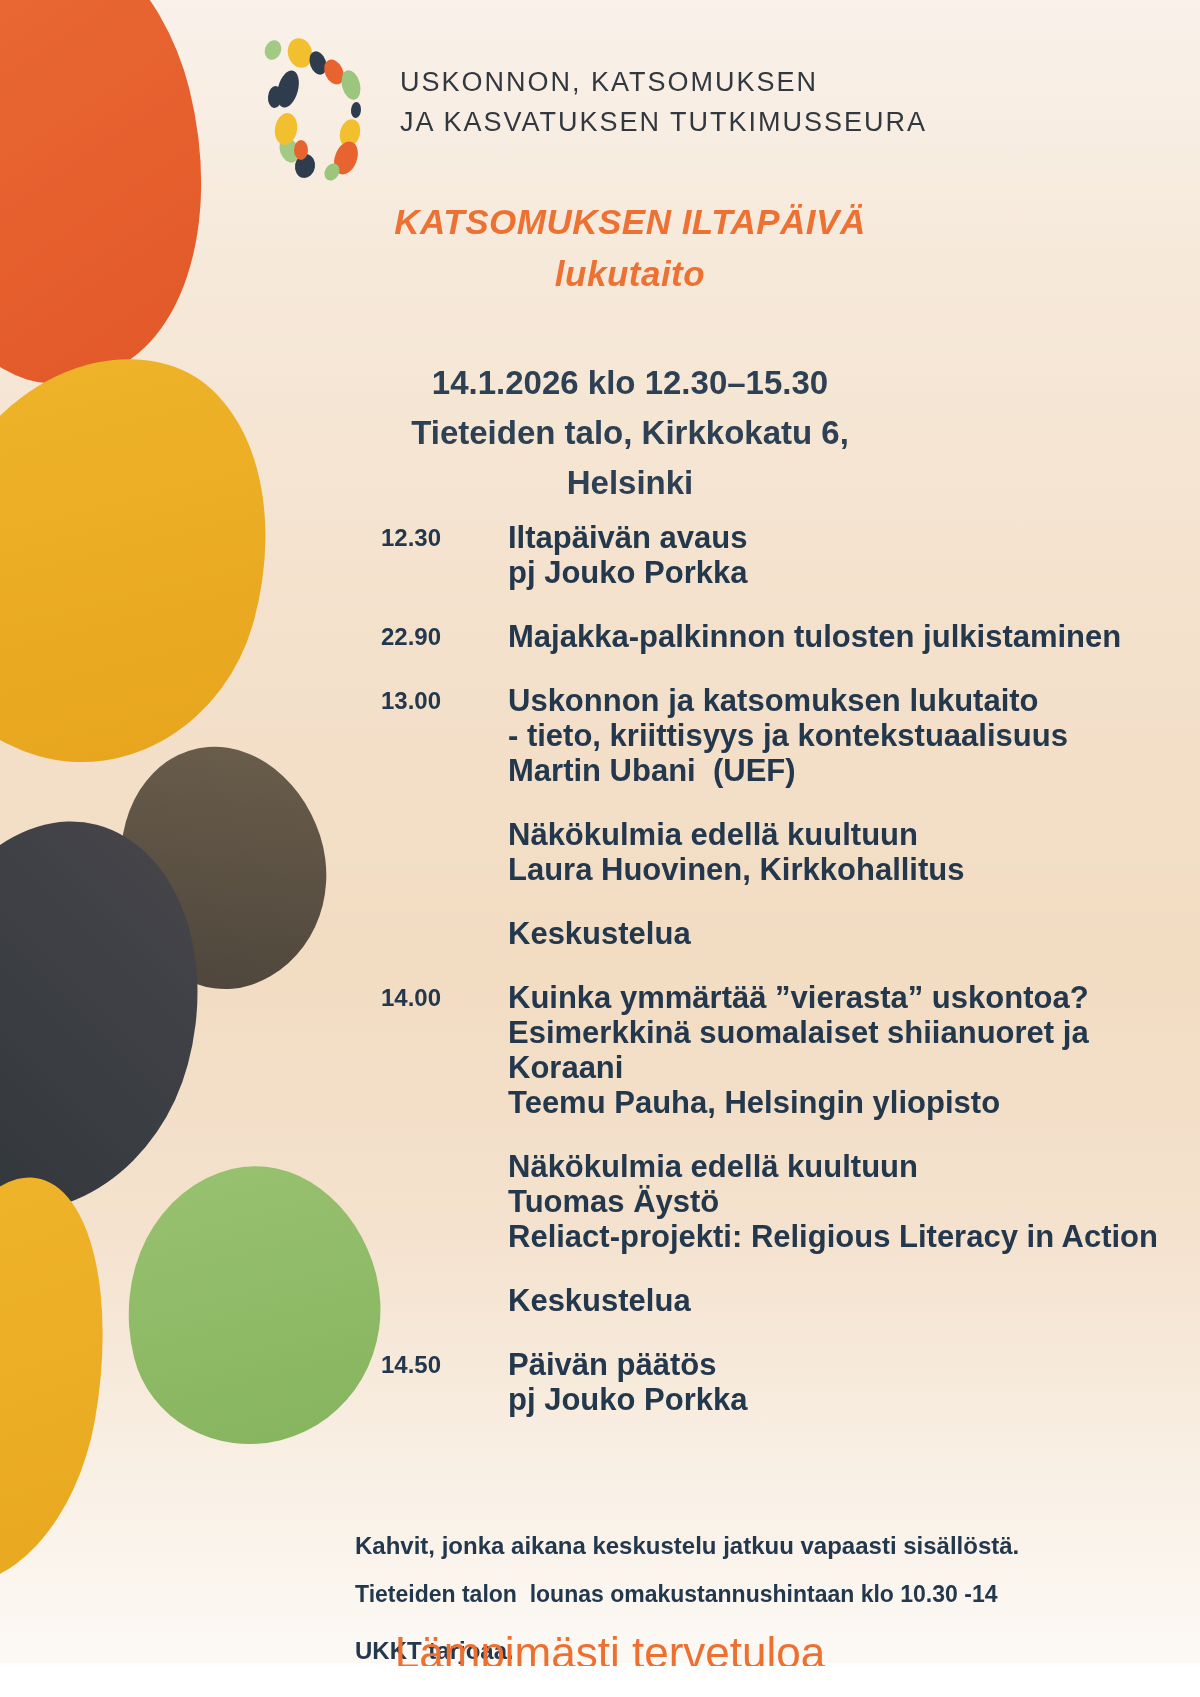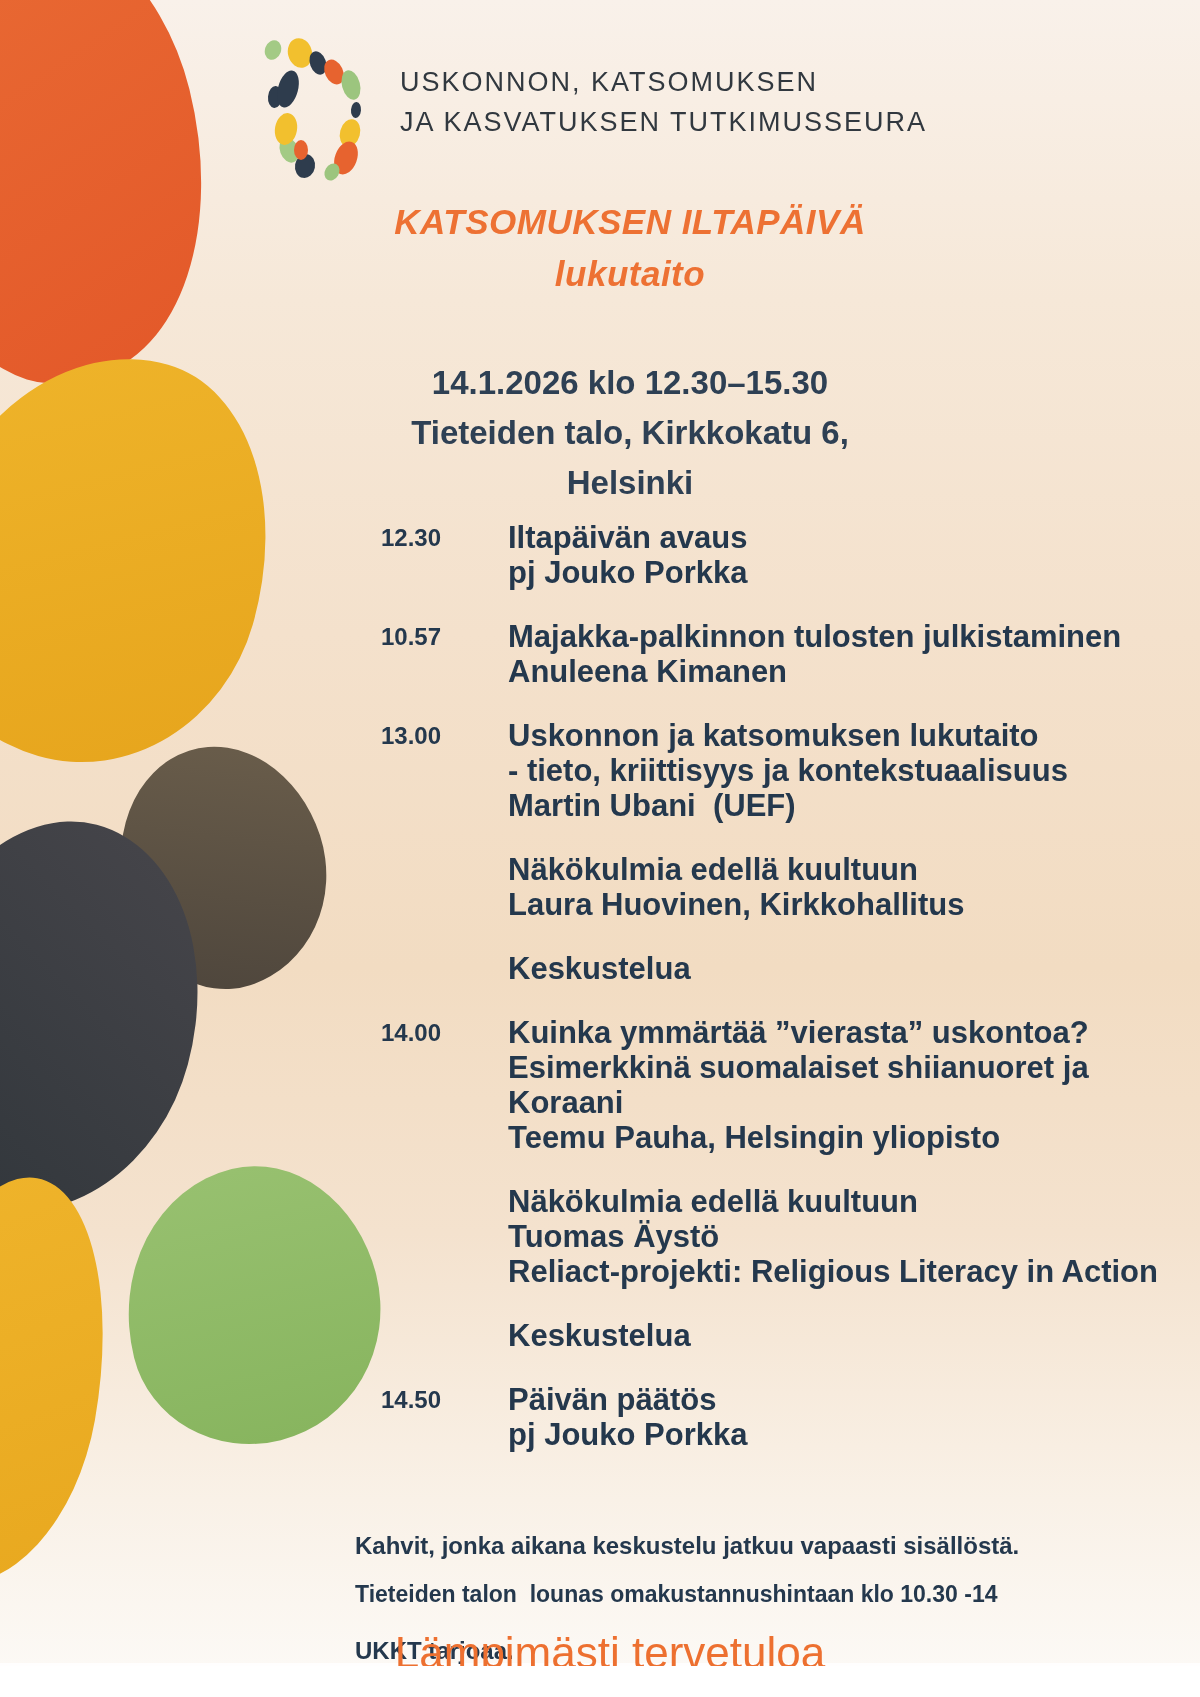--- a/index.html
+++ b/index.html
@@ -133,24 +133,23 @@
 
       <div class="sched-row">
         <div class="sched-time">12.30</div>
         <div class="sched-lines">
           <div class="sched-line">Iltapäivän avaus</div>
           <div class="sched-line">pj Jouko Porkka</div>
         </div>
       </div>
 
       <div class="sched-row">
-        <div class="sched-time">10.57</div>
+        <div class="sched-time">22.90</div>
         <div class="sched-lines">
           <div class="sched-line">Majakka-palkinnon tulosten julkistaminen</div>
-          <div class="sched-line">Anuleena Kimanen</div>
         </div>
       </div>
 
       <div class="sched-row">
         <div class="sched-time">13.00</div>
         <div class="sched-lines">
           <div class="sched-line">Uskonnon ja katsomuksen lukutaito</div>
           <div class="sched-line">- tieto, kriittisyys ja kontekstuaalisuus</div>
           <div class="sched-line">Martin Ubani  (UEF)</div>
         </div>

